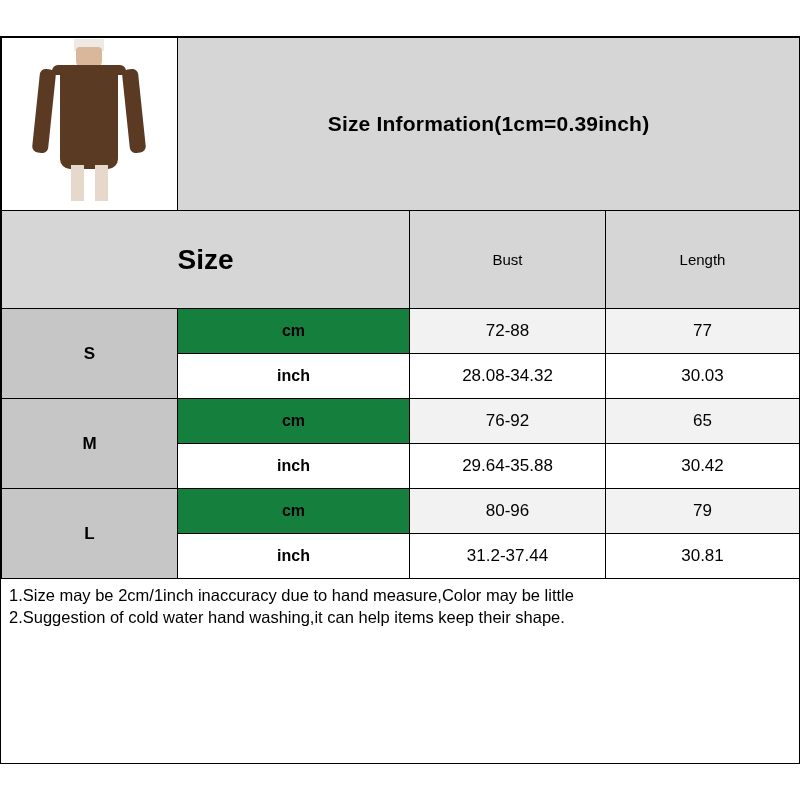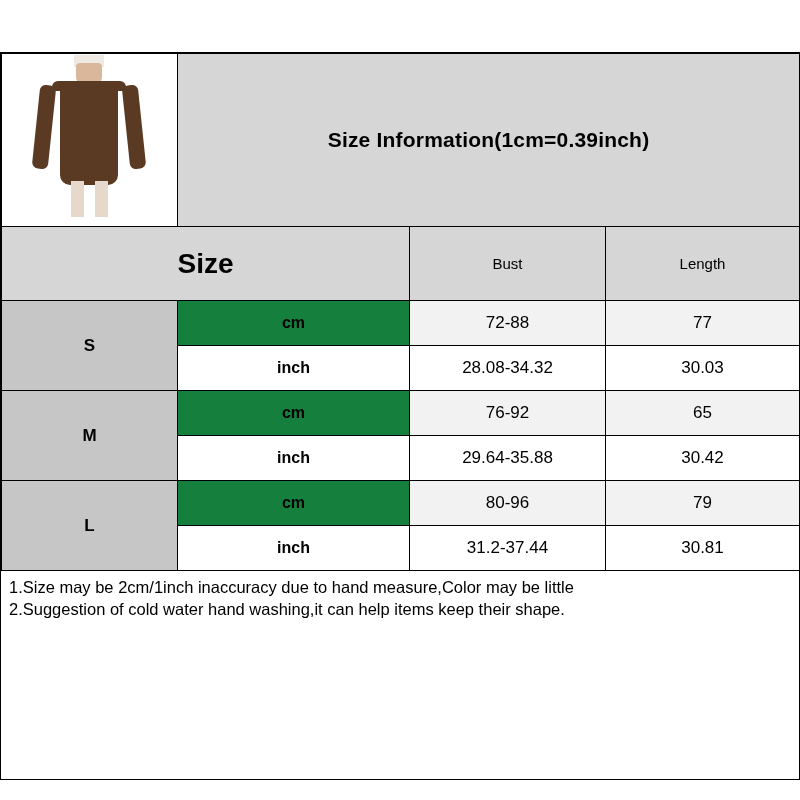--- a/index.html
+++ b/index.html
@@ -10,21 +10,21 @@
   body {
     width: 800px;
     height: 800px;
     font-family: "Liberation Sans", sans-serif;
     color: #000;
     overflow: hidden;
   }
   .sheet {
     position: absolute;
     left: 0;
-    top: 52px;
+    top: 36px;
     width: 800px;
     height: 728px;
     box-sizing: border-box;
     border: 1px solid #000;
     background: #fff;
   }
   table.size-table {
     border-collapse: collapse;
     width: 100%;
     table-layout: fixed;
@@ -137,21 +137,21 @@
   }
   .title-cell {
     background: #d6d6d6;
     font-size: 21px;
     font-weight: bold;
     letter-spacing: 0.2px;
   }
   
   .hdr {
     background: #d6d6d6;
-    height: 74px;
+    height: 98px;
   }
   .hdr-size {
     font-size: 28px;
     font-weight: bold;
   }
   .hdr-col {
     font-size: 15px;
   }
   
   .size-label {

